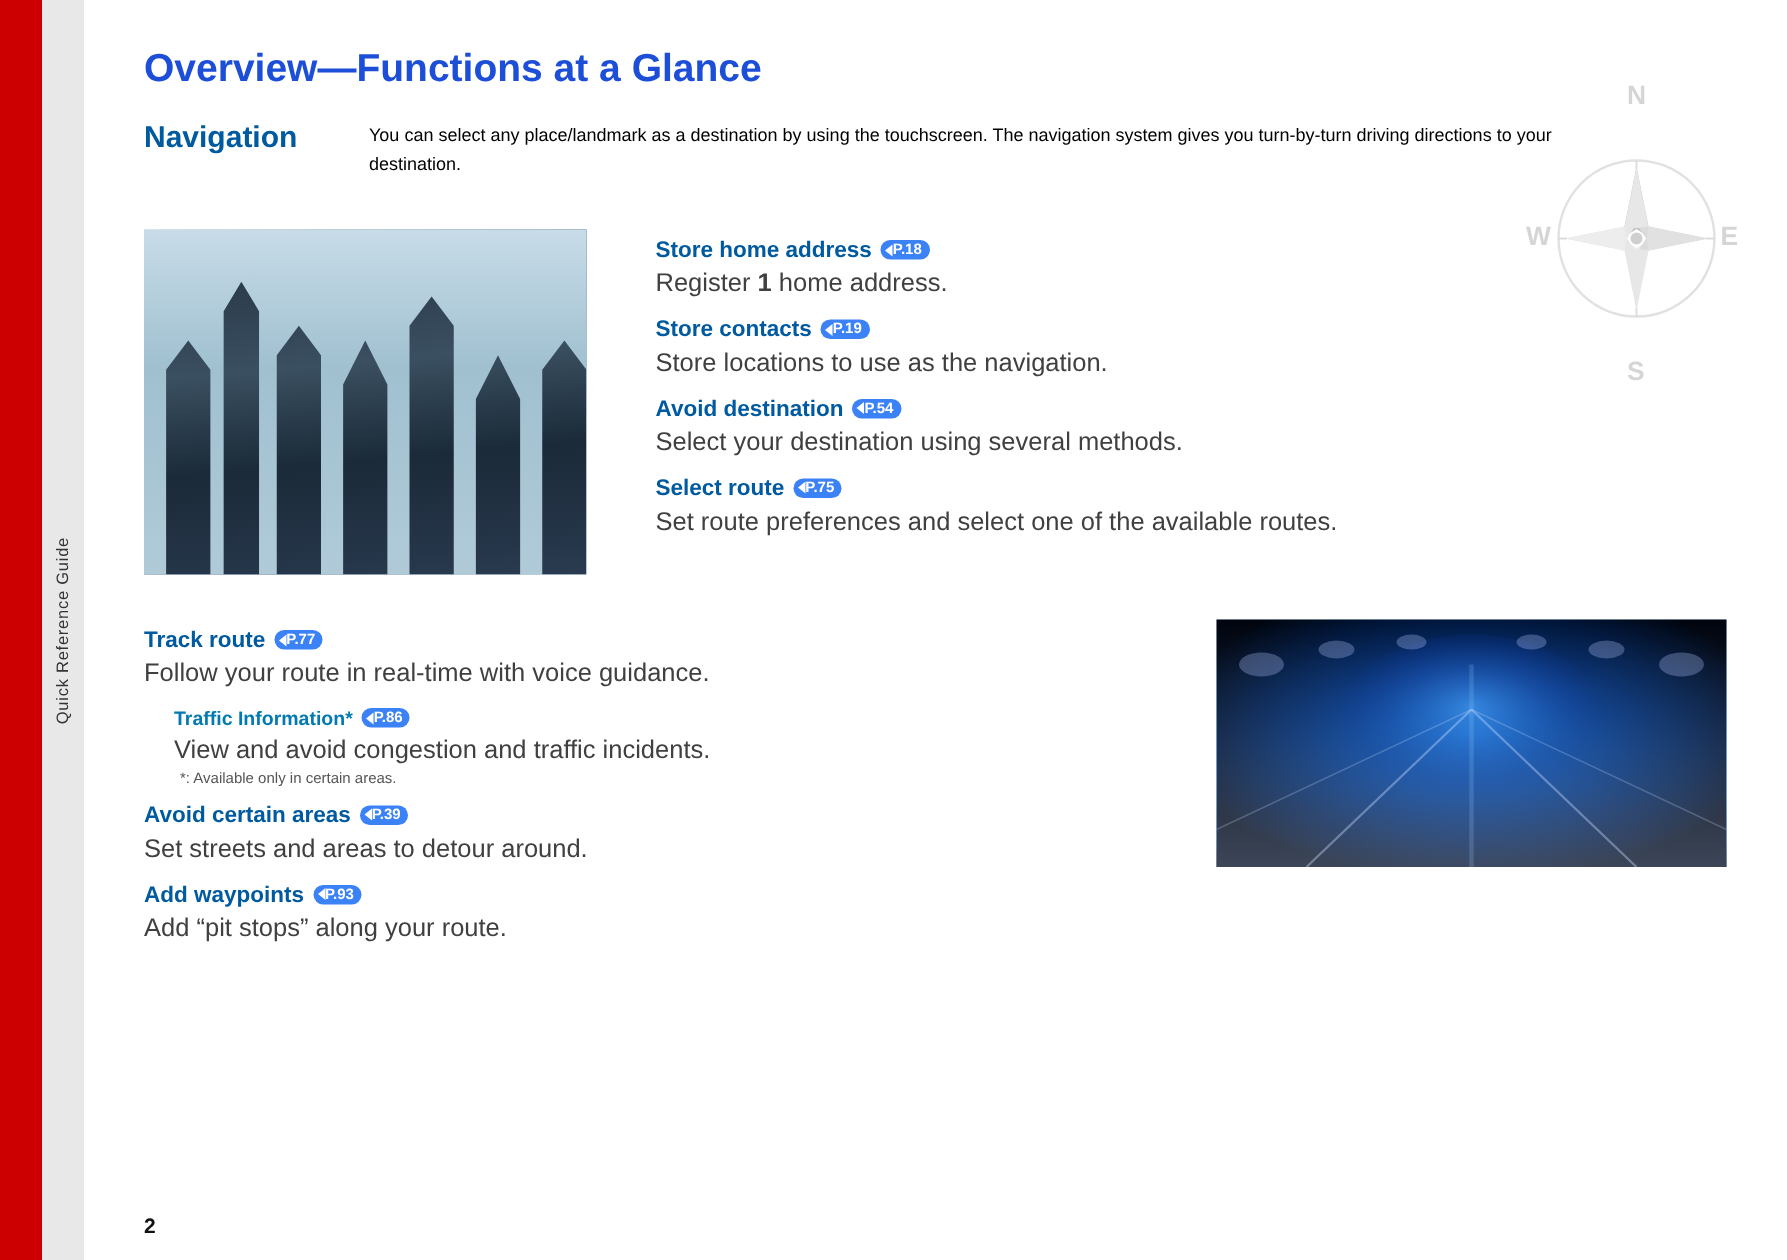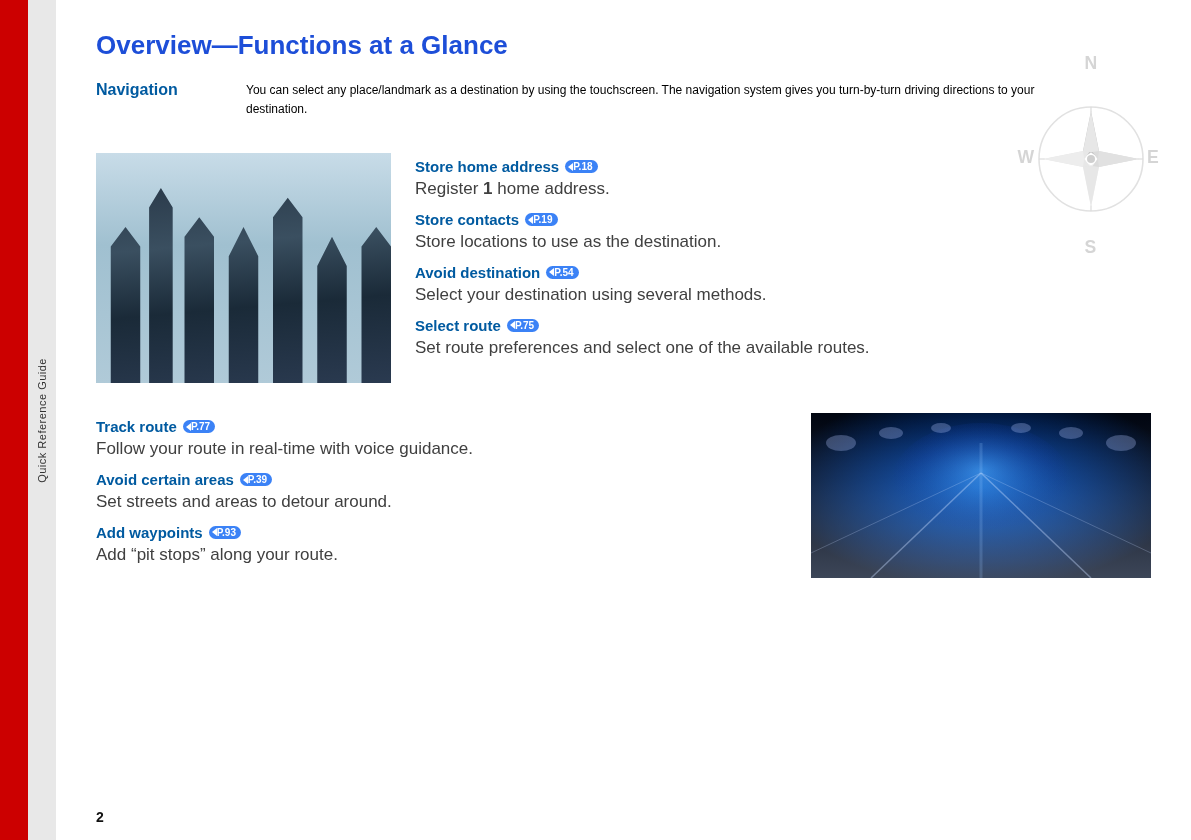--- a/index.html
+++ b/index.html
@@ -54,38 +54,38 @@
       font-size: 26px;
       font-weight: bold;
       color: #1d4ed8;
       margin-bottom: 20px;
       border-bottom: none;
     }
 
     
     .section-header {
       color: #005aa0;
-      font-size: 16px;
+      font-size: 20px;
       font-weight: bold;
       margin-bottom: 0;
     }
 
     
     .nav-description {
       font-size: 12px;
       color: #000000;
       line-height: 1.6;
       margin-bottom: 16px;
       max-width: 800px;
     }
 
     
     .top-section {
       display: flex;
-      gap: 24px;
+      gap: 46px;
       margin-bottom: 30px;
     }
 
     .building-image {
       width: 295px;
       height: 230px;
       flex-shrink: 0;
       background: linear-gradient(135deg, #b8cdd8 0%, #7a9db5 20%, #5a7e99 40%, #3a6080 60%, #6a8ea8 80%, #8aacbf 100%);
       position: relative;
       overflow: hidden;
@@ -346,21 +346,21 @@
           <span class="page-badge">P.18</span>
         </div>
         <p class="feature-desc">Register <strong>1</strong> home address.</p>
       </div>
 
       <div class="feature-item">
         <div class="feature-title">
           <span>Store contacts</span>
           <span class="page-badge">P.19</span>
         </div>
-        <p class="feature-desc">Store locations to use as the destination.</p>
+        <p class="feature-desc">Store locations to use as the navigation.</p>
       </div>
 
       <div class="feature-item">
         <div class="feature-title">
           <span>Avoid destination</span>
           <span class="page-badge">P.54</span>
         </div>
         <p class="feature-desc">Select your destination using several methods.</p>
       </div>
 
@@ -380,20 +380,28 @@
     <div class="bottom-left">
 
       <div class="feature-item">
         <div class="feature-title">
           <span>Track route</span>
           <span class="page-badge">P.77</span>
         </div>
         <p class="feature-desc">Follow your route in real-time with voice guidance.</p>
       </div>
 
+      <div class="traffic-sub">
+        <div class="traffic-title">
+          <span>Traffic Information*</span>
+          <span class="page-badge">P.86</span>
+        </div>
+        <p class="feature-desc">View and avoid congestion and traffic incidents.</p>
+        <p class="traffic-note">*: Available only in certain areas.</p>
+      </div>
 
       <div class="feature-item">
         <div class="feature-title">
           <span>Avoid certain areas</span>
           <span class="page-badge">P.39</span>
         </div>
         <p class="feature-desc">Set streets and areas to detour around.</p>
       </div>
 
       <div class="feature-item">

